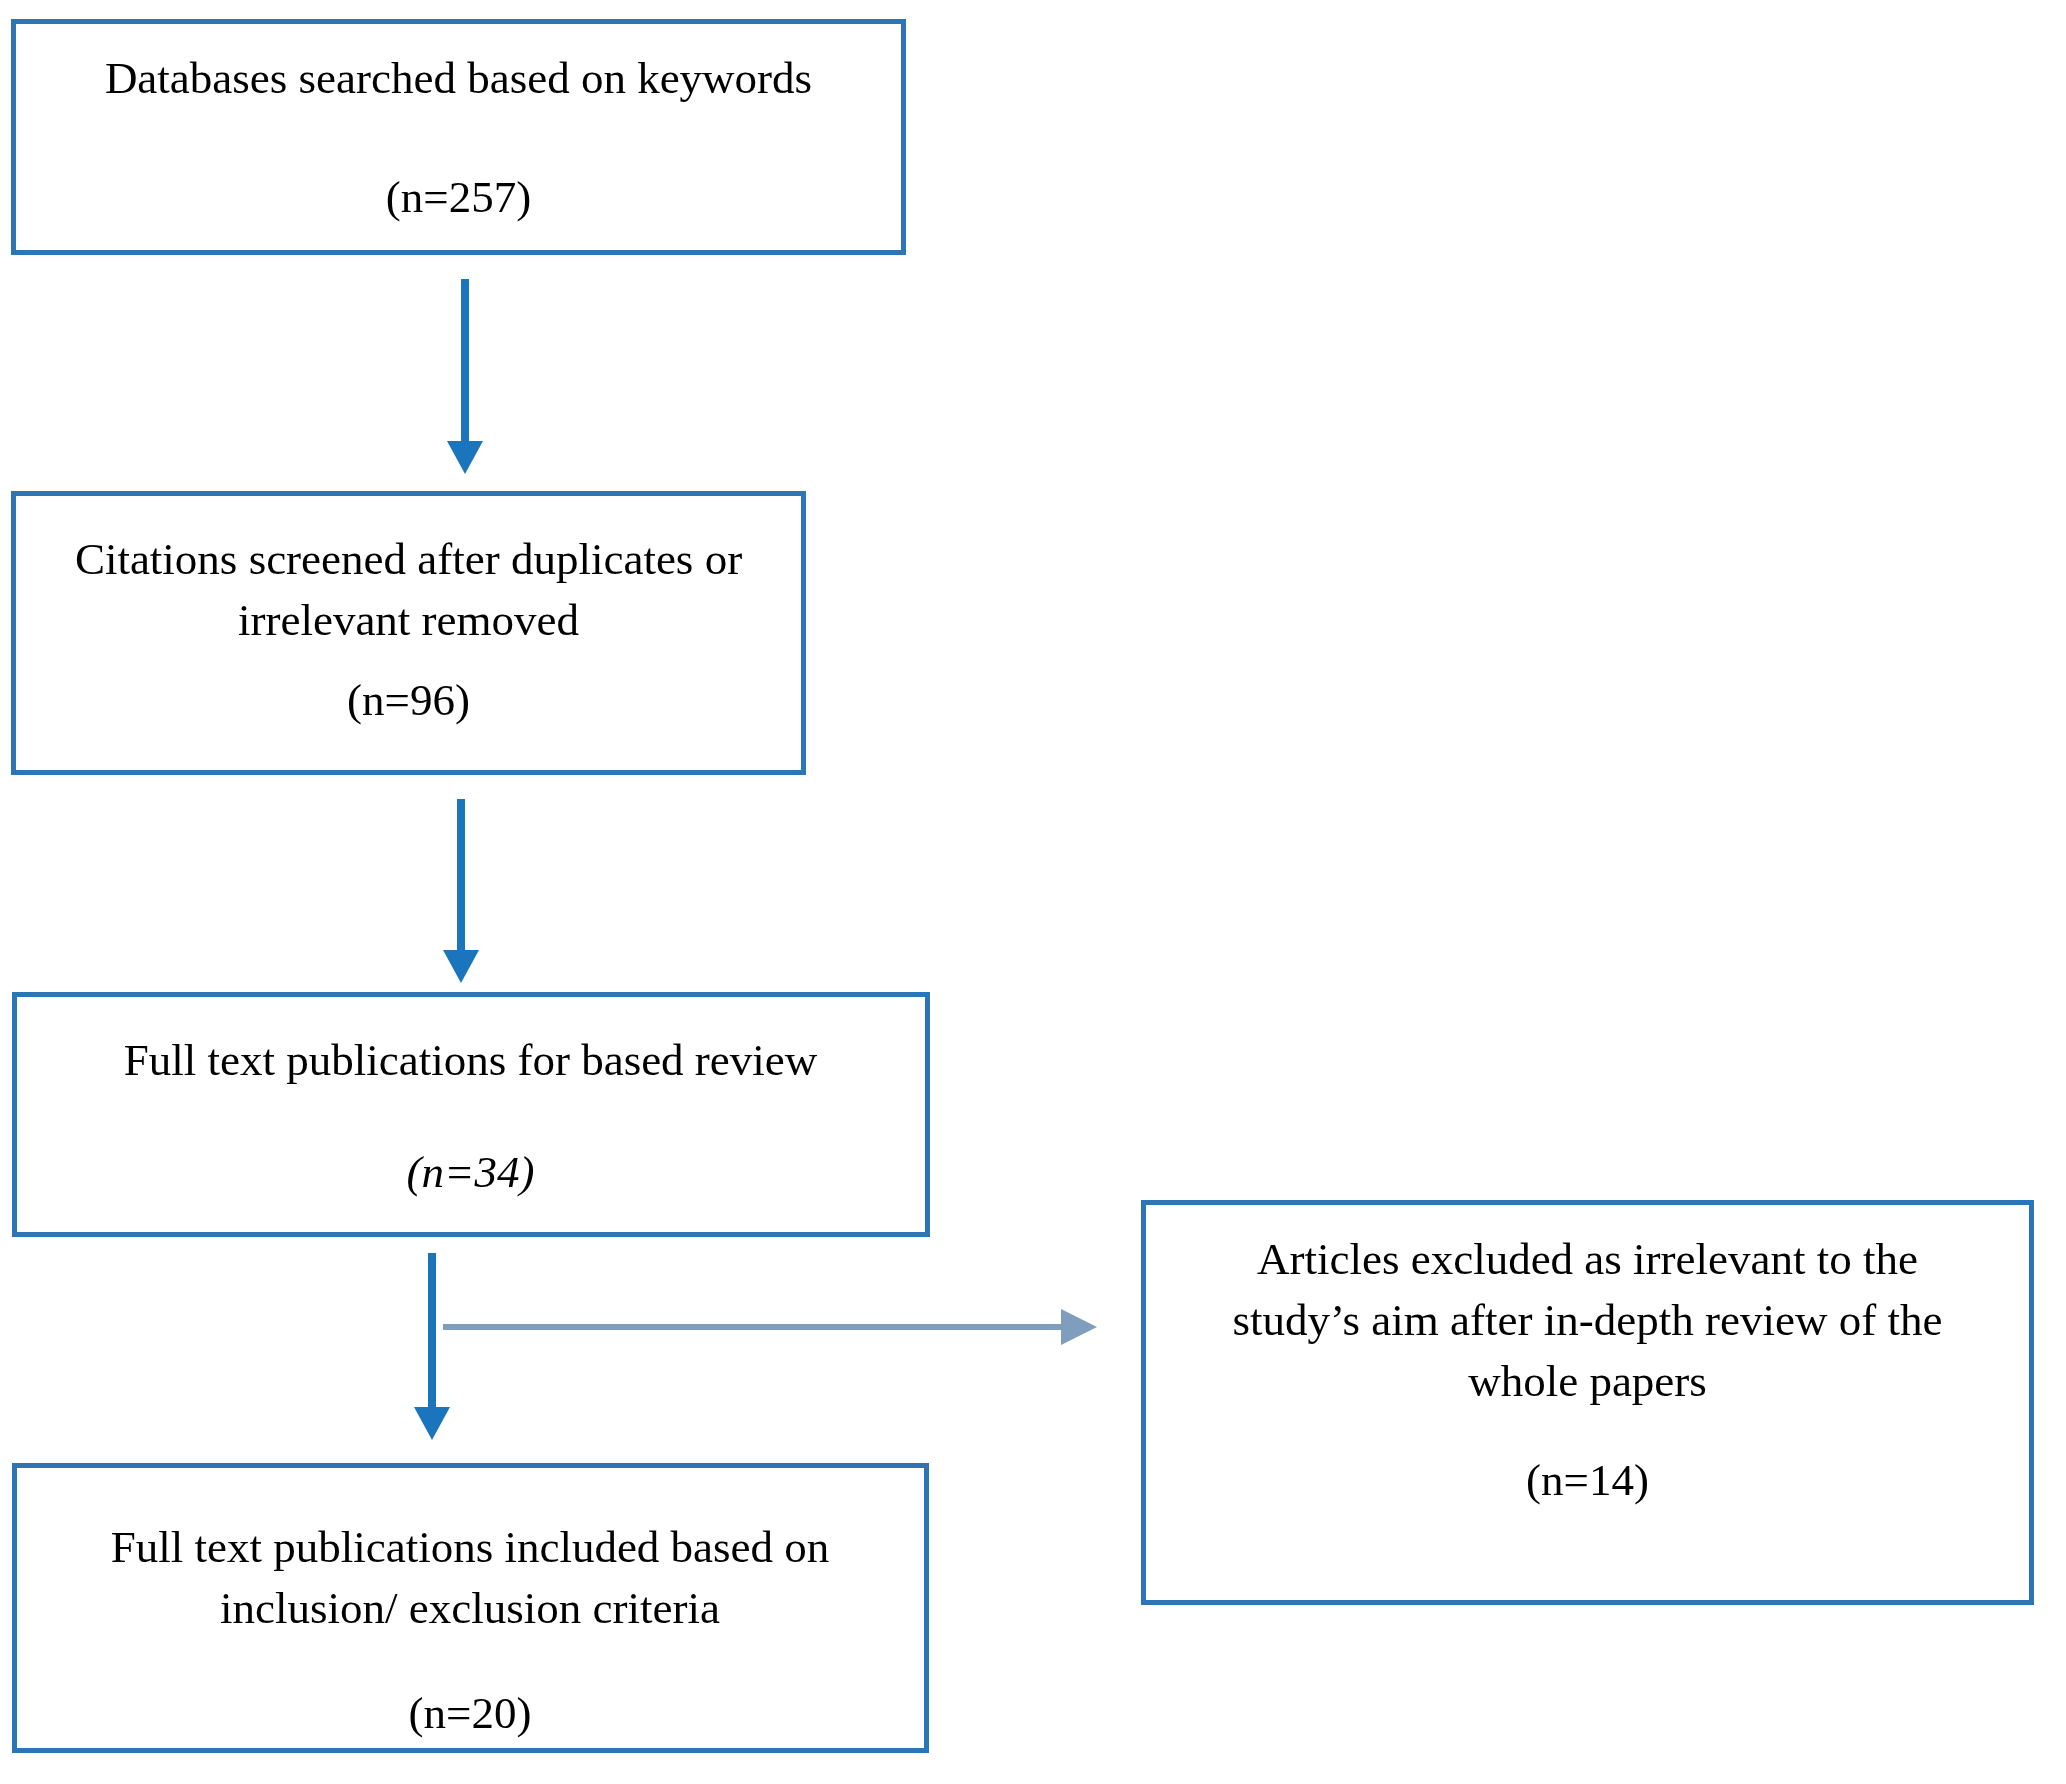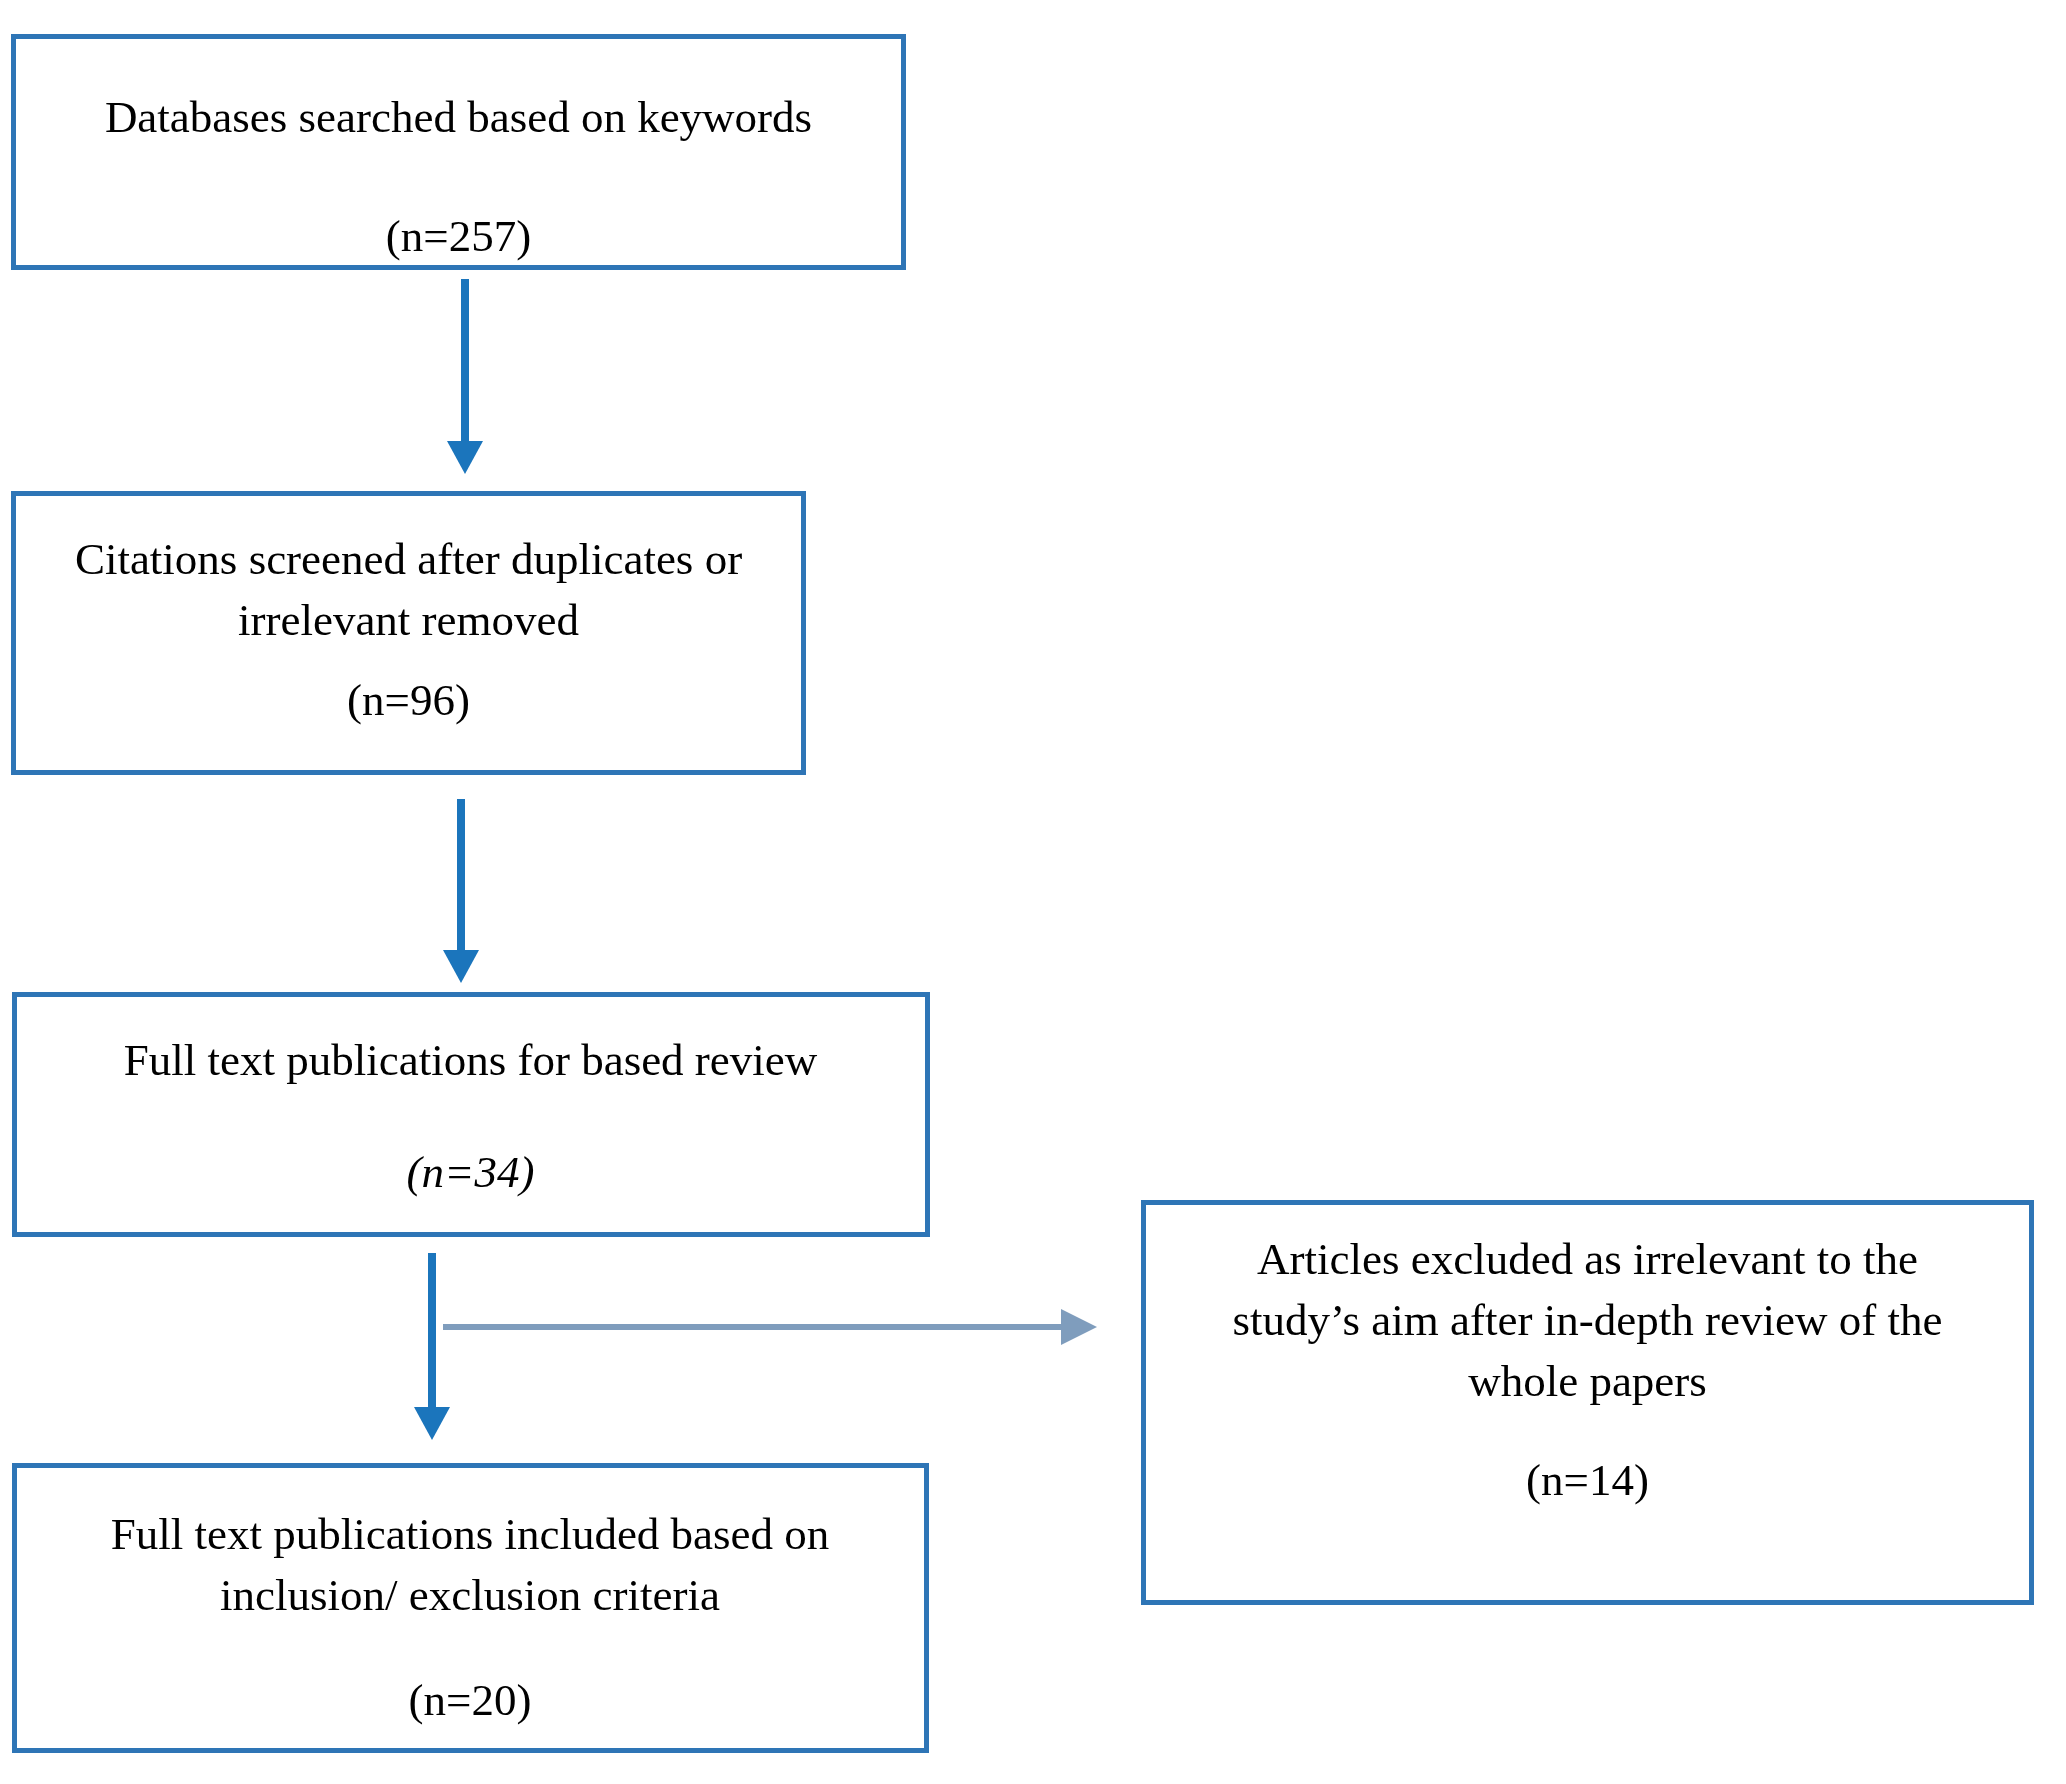--- a/index.html
+++ b/index.html
@@ -22,27 +22,27 @@
   .box-text {
     white-space: pre-line;
     font-size: 45px;
     line-height: 61px;
   }
   .box-n {
     font-size: 45px;
     line-height: 61px;
   }
   
-  .b1 { left: 11px;   top: 19px;   width: 895px; height: 236px; padding-top: 48px; margin-top: 15px; }
+  .b1 { left: 11px;   top: 19px;   width: 895px; height: 236px; padding-top: 24px; }
   .b1 .box-n { margin-top: 58px; }
   .b2 { left: 11px;   top: 491px;  width: 795px; height: 284px; padding-top: 33px; }
   .b2 .box-n { margin-top: 19px; }
   .b3 { left: 11.5px;   top: 992px; width: 918px; height: 245px; padding-top: 33px; }
   .b3 .box-n { margin-top: 51px; font-style: italic; }
-  .b4 { left: 11.5px;   top: 1463px; width: 917px; height: 290px; padding-top: 36px; }
+  .b4 { left: 11.5px;   top: 1463px; width: 917px; height: 290px; padding-top: 49px; }
   .b4 .box-n { margin-top: 44px; text-align: center; }
   .b5 { left: 1141px; top: 1200px; width: 893px; height: 405px; padding-top: 24px; }
   .b5 .box-n { margin-top: 38px; }
 
   
   .vstem { position: absolute; width: 8.3px; background: #1B75BC; }
   .vhead {
     position: absolute; width: 0; height: 0;
     border-left: 18.5px solid transparent;
     border-right: 18.5px solid transparent;

